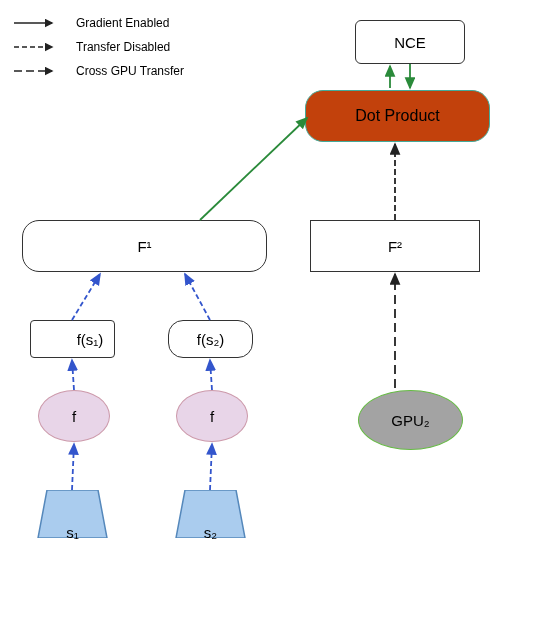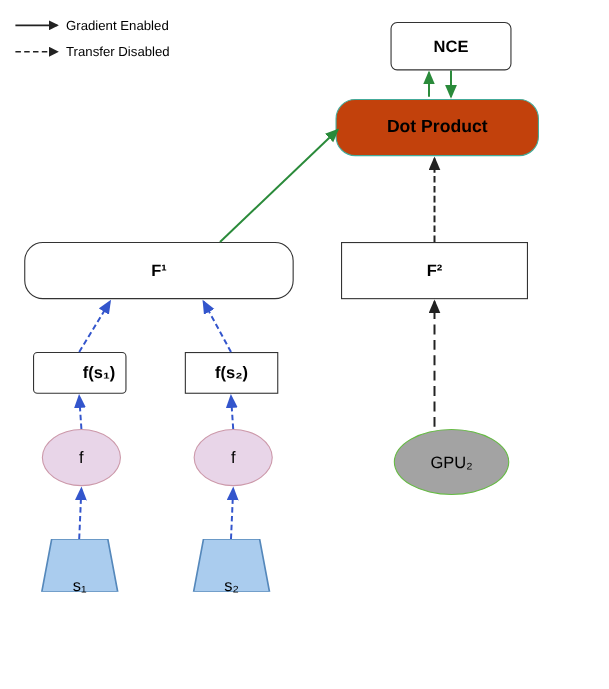--- a/index.html
+++ b/index.html
@@ -22,21 +22,21 @@
     .legend {
       position: absolute;
       top: 12px;
       left: 12px;
       font-size: 12px;
       line-height: 22px;
     }
     .legend-item {
       display: flex;
       align-items: center;
-      gap: 0;
+      gap: 16px;
       margin-bottom: 2px;
       text-align: center;
     }
     .legend-line {
       width: 48px;
       height: 16px;
       position: relative;
       display: flex;
       align-items: center;
     }
@@ -47,21 +47,21 @@
 
     
     .box {
       position: absolute;
       border: 1.5px solid #333;
       background: #fff;
       display: flex;
       align-items: center;
       justify-content: center;
       font-size: 15px;
-      font-weight: 700;
+      font-weight: 400;
     }
 
     .box-nce {
       top: 20px;
       left: 355px;
       width: 110px;
       height: 44px;
       border-radius: 6px;
     }
 
@@ -99,21 +99,21 @@
       height: 38px;
       border-radius: 4px;
       padding-left: 35px;
     }
 
     .box-fs2 {
       top: 320px;
       left: 168px;
       width: 85px;
       height: 38px;
-      border-radius: 0;
+      border-radius: 15px;
     }
 
     
     .ellipse {
       position: absolute;
       border-radius: 50%;
       display: flex;
       align-items: center;
       justify-content: center;
       font-size: 15px;
@@ -215,20 +215,33 @@
             <defs>
               <marker id="ah2" markerWidth="6" markerHeight="6" refX="5" refY="3" orient="auto">
                 <path d="M0,0 L6,3 L0,6 Z" fill="#222"></path>
               </marker>
             </defs>
             <line x1="2" y1="8" x2="40" y2="8" stroke="#222" stroke-width="1.5" stroke-dasharray="5,3" marker-end="url(#ah2)"></line>
           </svg>
       </div>
       <span>Transfer Disabled</span>
     </div>
+    <div class="legend-item">
+      <div class="legend-line">
+        <svg viewBox="0 0 48 16">
+            <defs>
+              <marker id="ah3" markerWidth="6" markerHeight="6" refX="5" refY="3" orient="auto">
+                <path d="M0,0 L6,3 L0,6 Z" fill="#222"></path>
+              </marker>
+            </defs>
+            <line x1="2" y1="8" x2="40" y2="8" stroke="#222" stroke-width="1.5" stroke-dasharray="8,4" marker-end="url(#ah3)"></line>
+          </svg>
+      </div>
+      <span>Cross GPU Transfer</span>
+    </div>
   </div>
 
   <div class="box box-nce">
     <span>NCE</span>
   </div>
 
   <div class="box box-dot">
     <span>Dot Product</span>
   </div>
 

